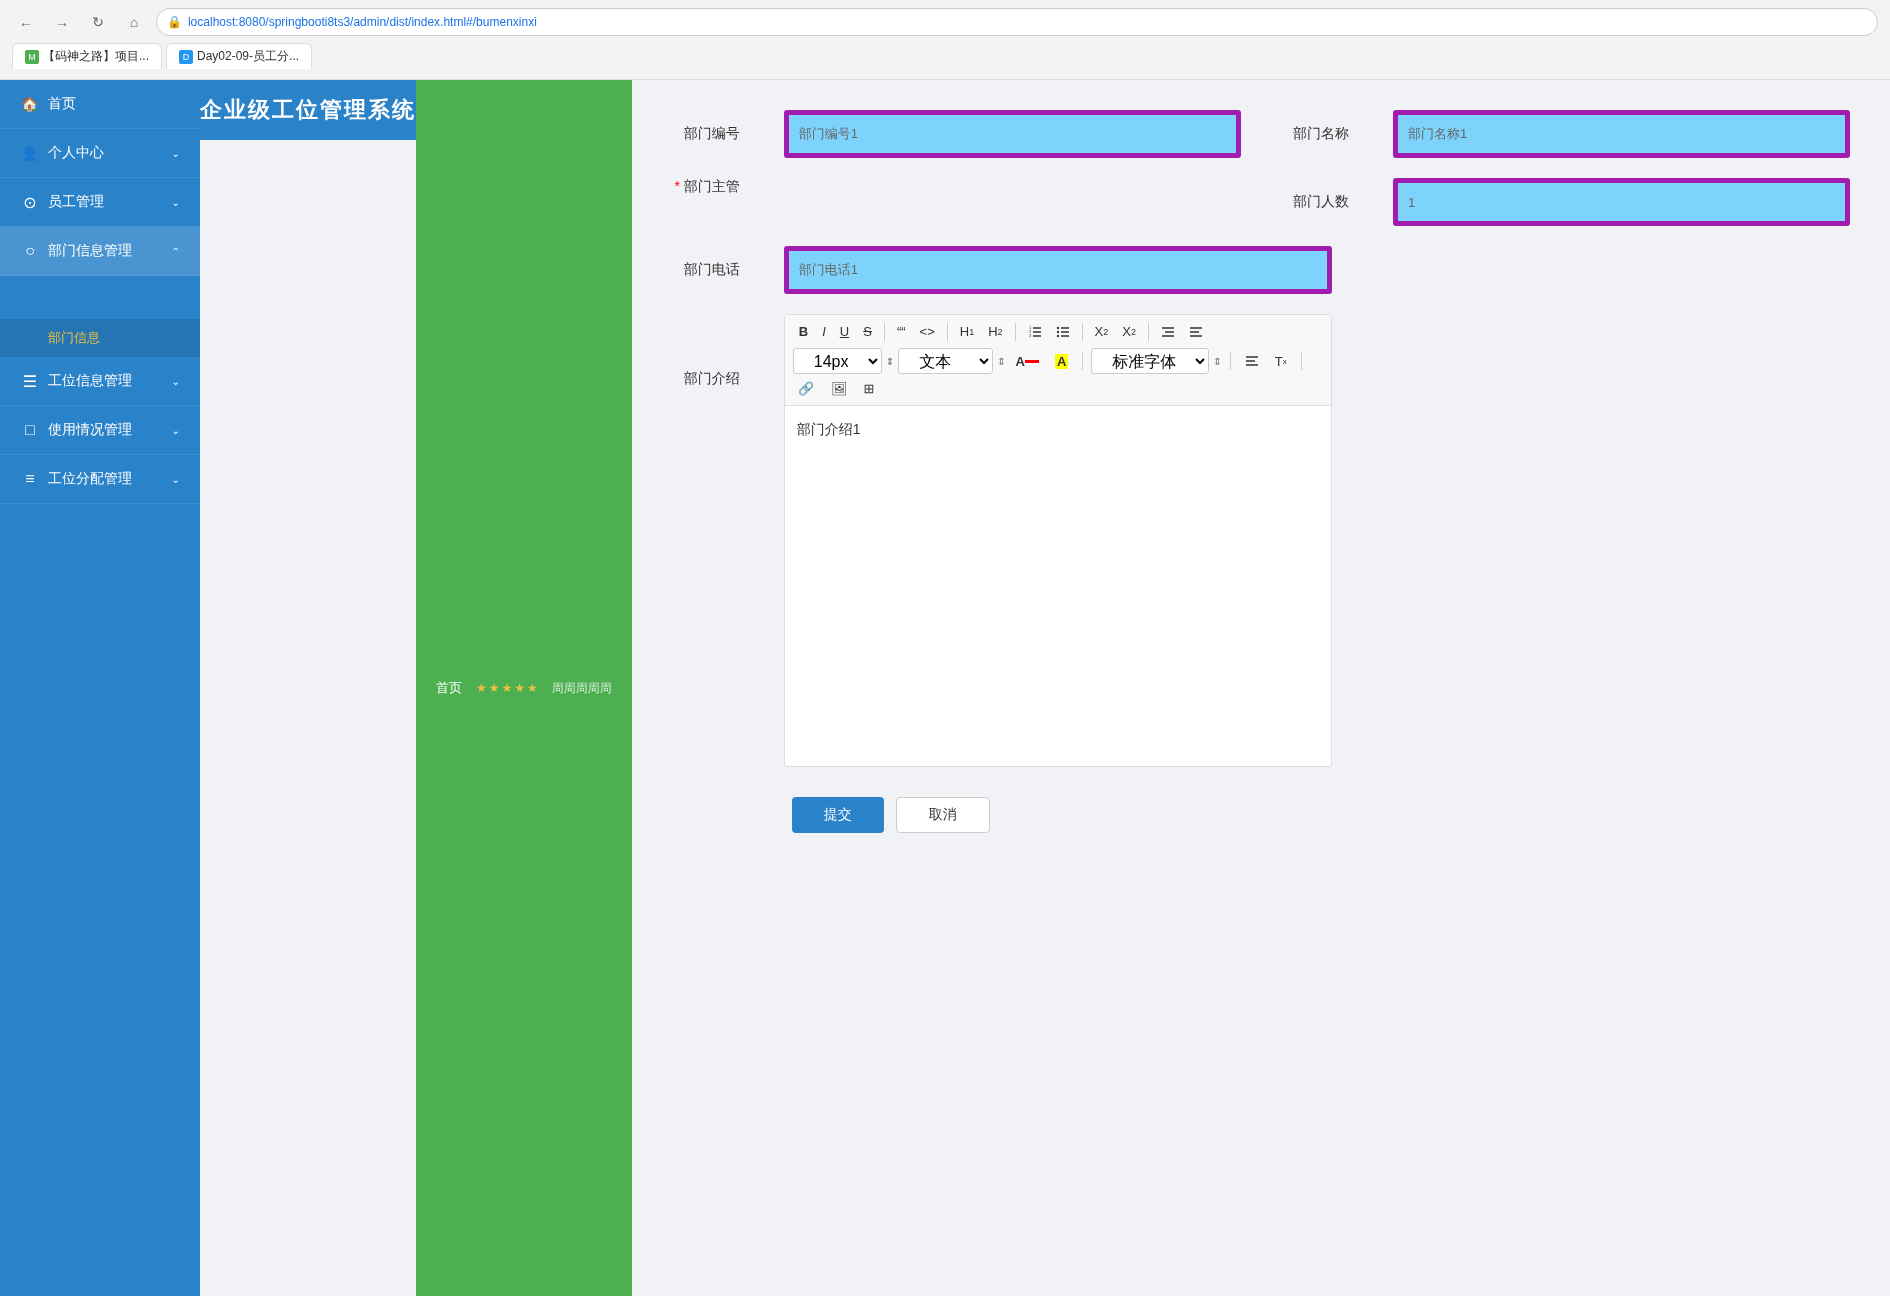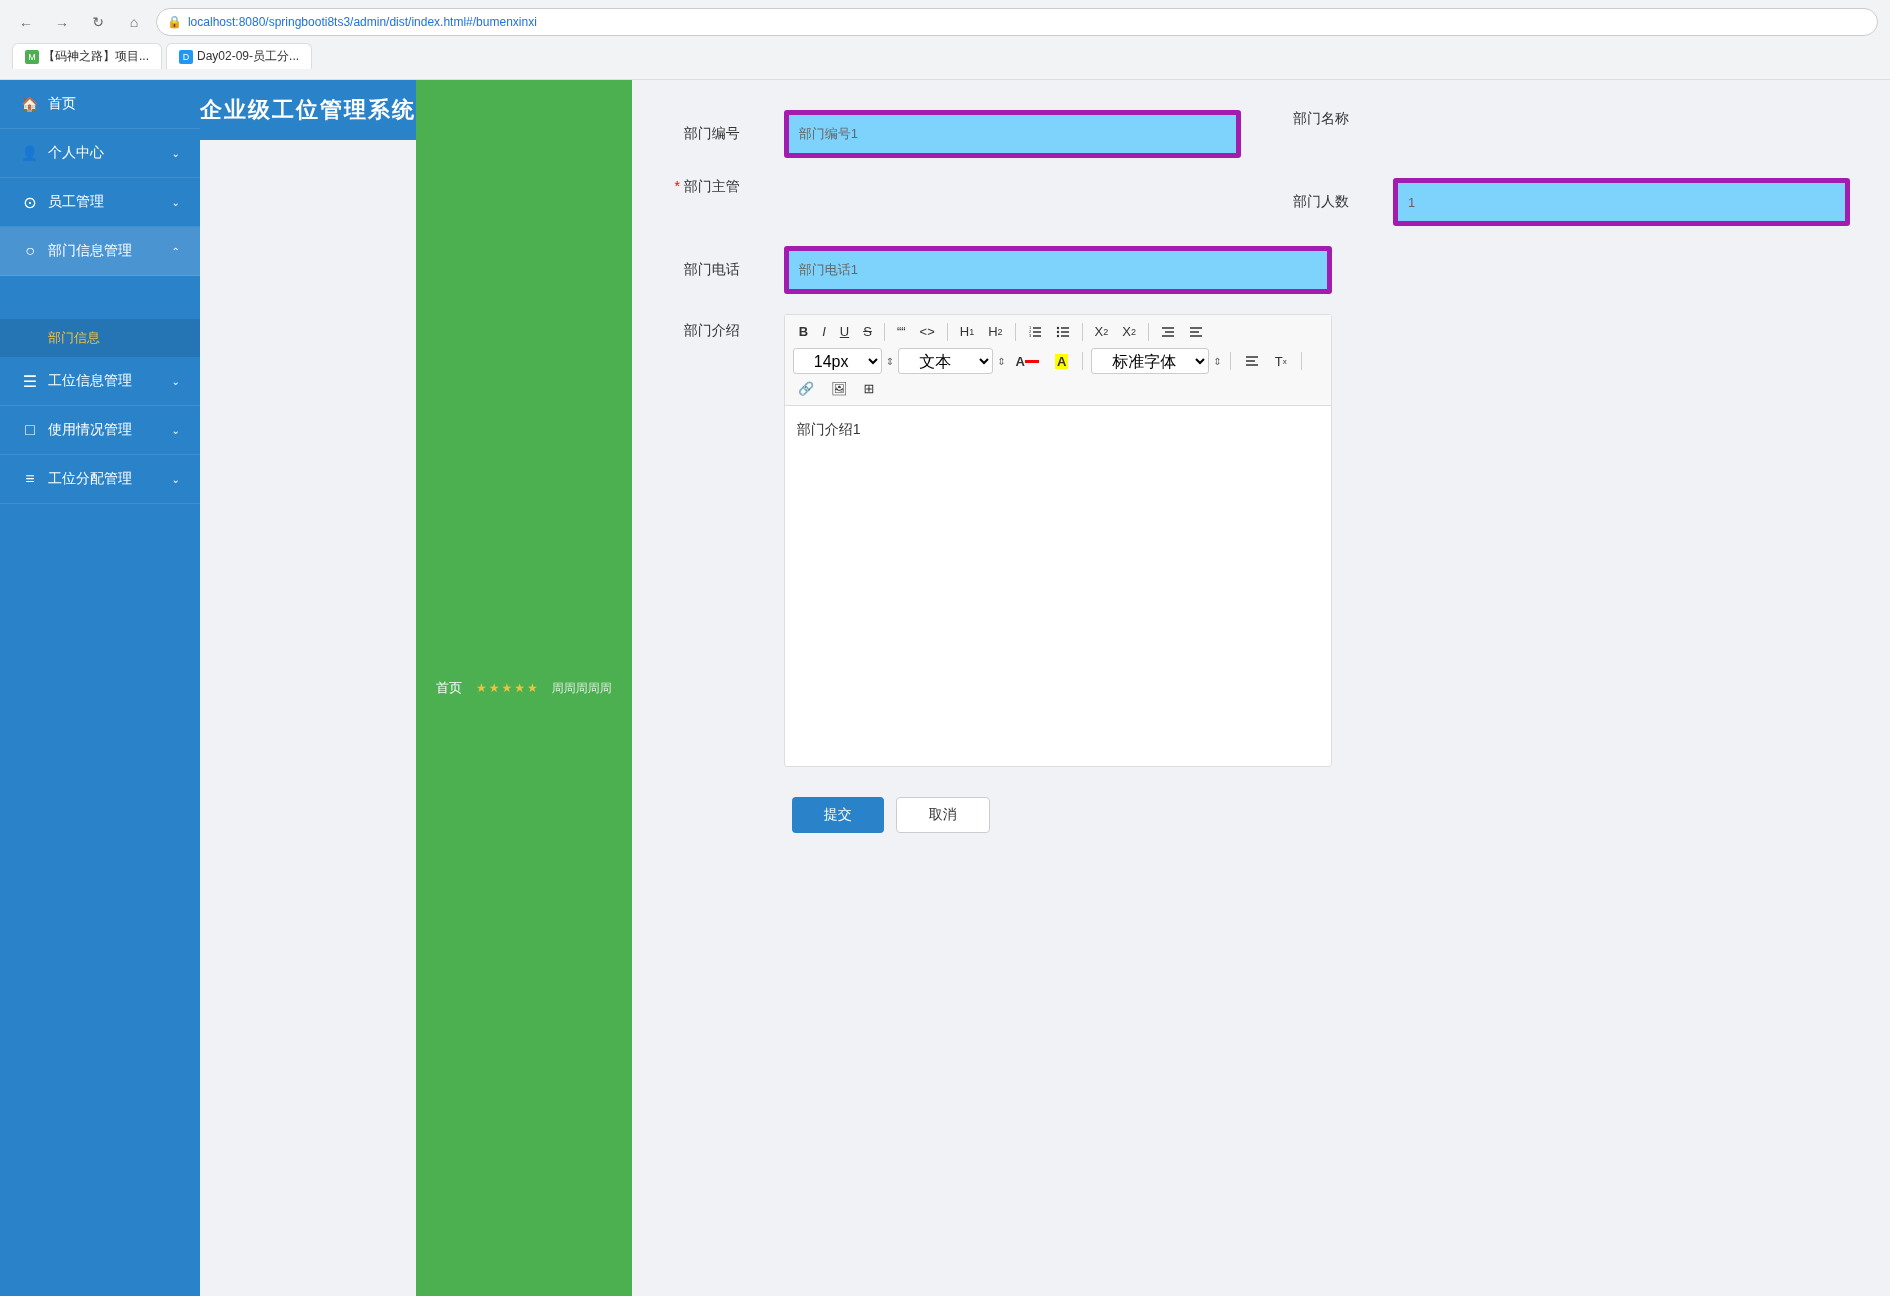--- a/index.html
+++ b/index.html
@@ -212,20 +212,21 @@
 
     <div class="content-area">
 
       <div class="form-row">
         <div class="form-field">
           <label class="form-label">部门编号</label>
           <input class="form-input" type="text" value="部门编号1" style="">
         </div>
         <div class="form-field">
           <label class="form-label">部门名称</label>
+          <input class="form-input" type="text" value="部门名称1" style="">
         </div>
       </div>
 
       <div class="form-row">
         <div class="form-field">
           <label class="form-label required" style="width: 80px; text-align: right; padding-right: 12px; font-size: 14px; color: rgb(51, 51, 51); flex-shrink: 0; white-space: nowrap;"><span>部门主管</span></label>
         </div>
         <div class="form-field">
           <label class="form-label">部门人数</label>
           <input class="form-input" type="text" value="1" style="">
@@ -234,21 +235,21 @@
 
       <div class="form-row">
         <div class="form-field" style="flex: 1; max-width: 660px;">
           <label class="form-label">部门电话</label>
           <input class="form-input" type="text" value="部门电话1" style="">
         </div>
       </div>
 
       <div class="form-row" style="align-items: flex-start;">
         <div class="form-field" style="align-items: flex-start; flex: 1; max-width: 660px;">
-          <label class="form-label" style="padding-top: 8px;">部门介绍</label>
+          <label class="form-label" style="padding-top: 8px; margin-top: 48px;">部门介绍</label>
           <div class="editor-wrapper">
             <div class="editor-container">
               <div class="editor-toolbar">
 
                 <button class="toolbar-btn bold">B</button>
                 <button class="toolbar-btn italic">
                     <em>I</em>
                   </button>
                 <button class="toolbar-btn underline">U</button>
                 <button class="toolbar-btn strikethrough">S</button>

